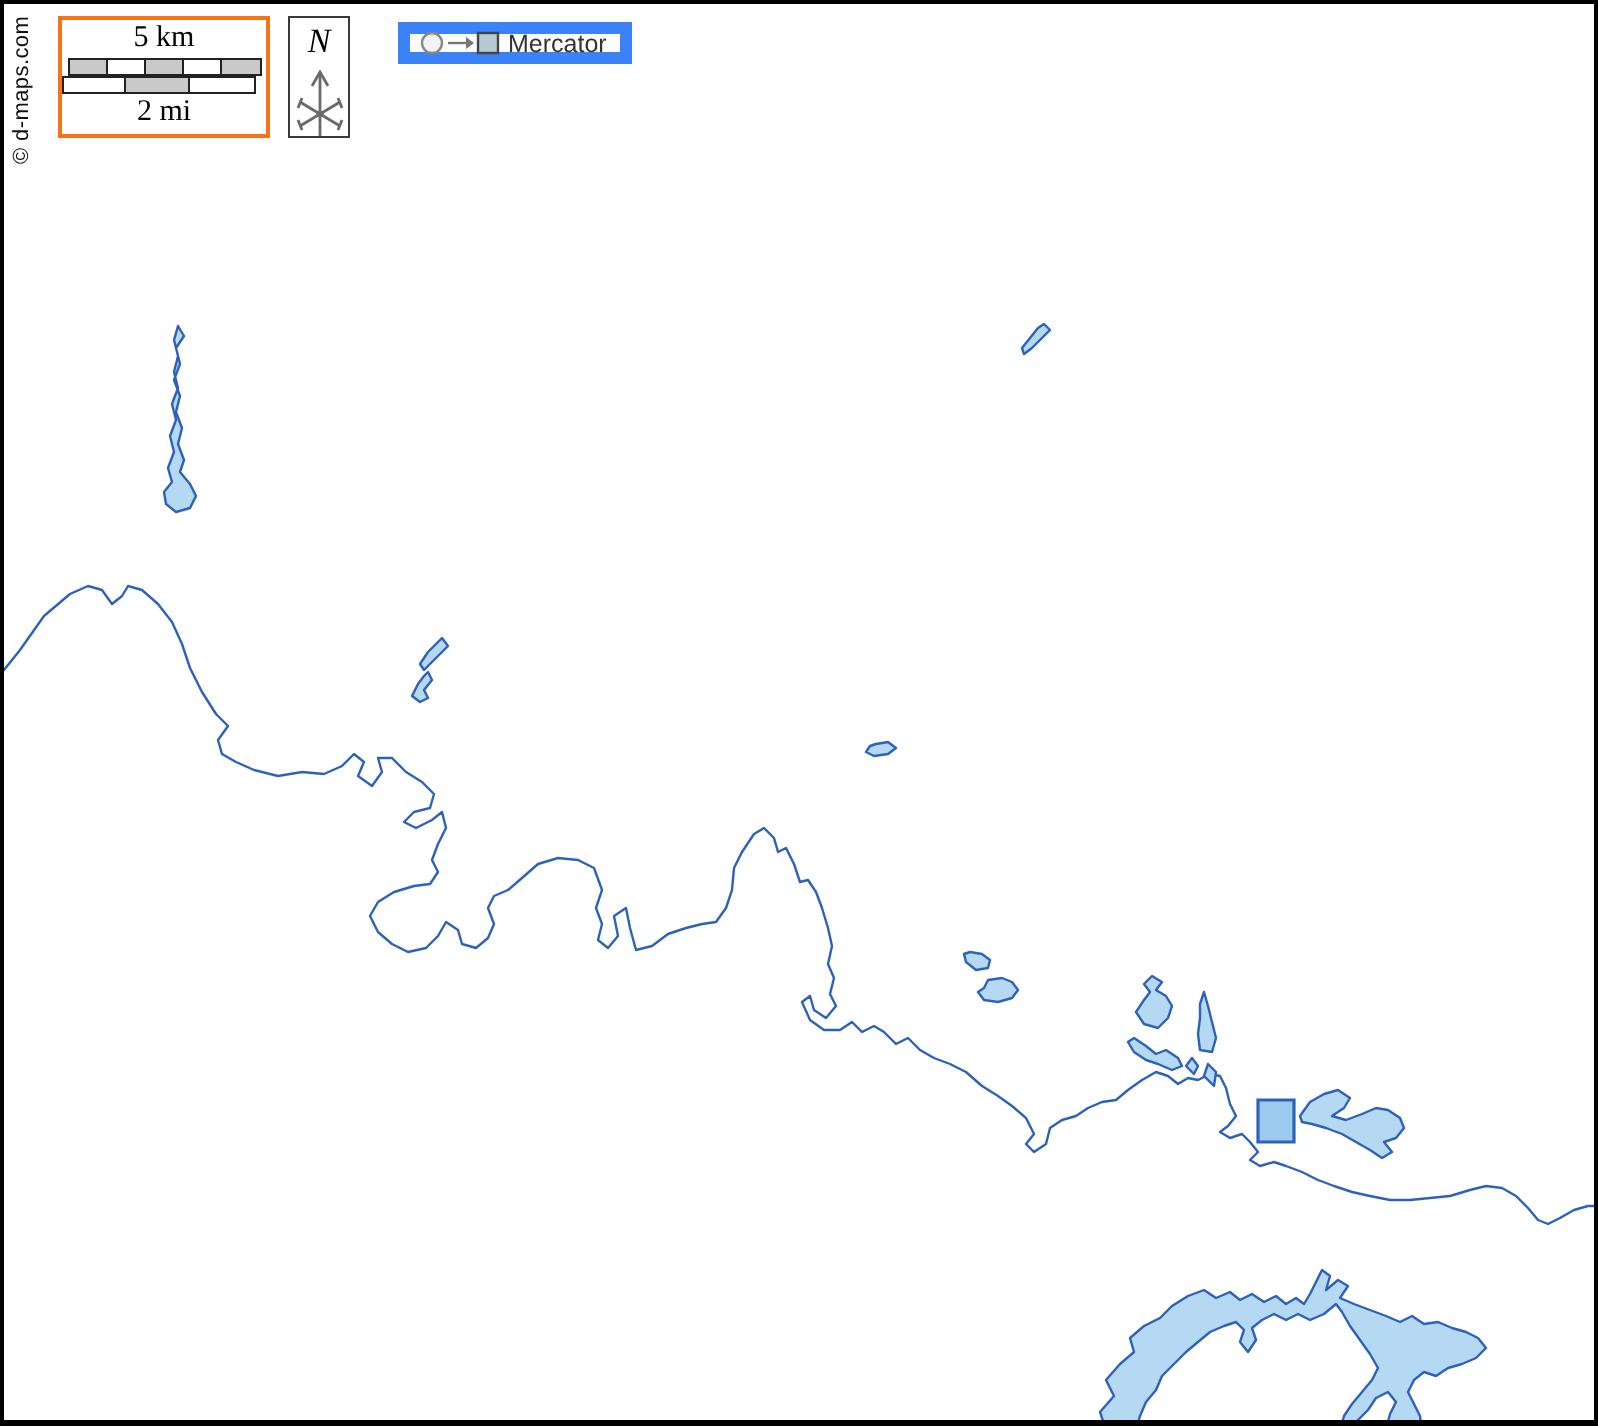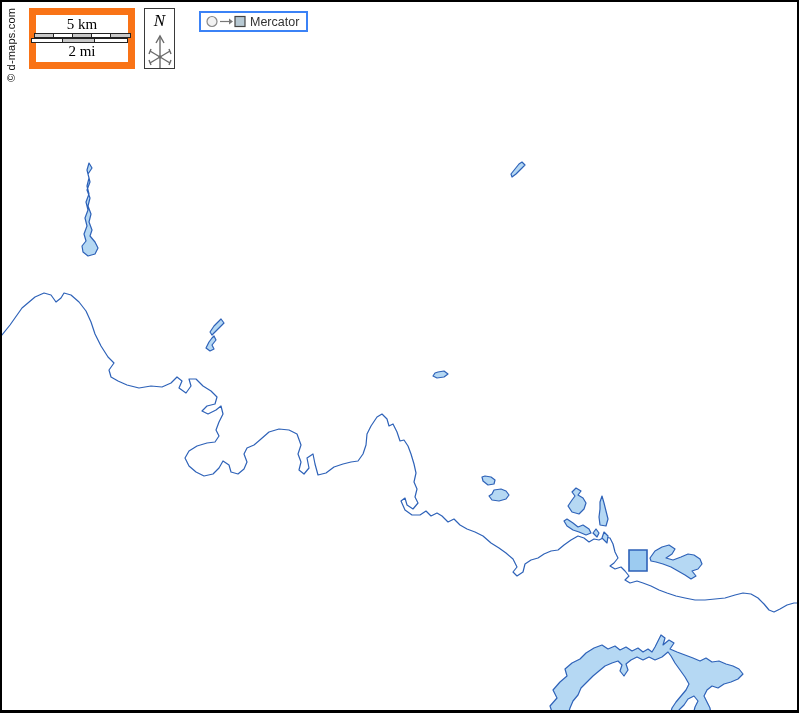--- a/index.html
+++ b/index.html
@@ -14,42 +14,42 @@
   .lake{fill:#b5d8f3;stroke:#2e62b8;stroke-width:1.2;stroke-linejoin:round;}
   .marker{fill:#9ccbf0;stroke:#2e62b8;stroke-width:1.6;}
   
   .copyright{
     position:absolute;left:3px;top:80px;transform:rotate(-90deg);transform-origin:0 0;
     white-space:nowrap;font-size:11px;color:#111;letter-spacing:0.2px;
   }
   
   .scalebox{
     position:absolute;left:27px;top:6px;width:106px;height:61px;
-    border:7px solid #f97316;background:#fff;box-sizing:border-box;
+    border:2px solid #f97316;background:#fff;box-sizing:border-box;
     display:flex;flex-direction:column;align-items:center;justify-content:space-between;
     padding:1px 0 2px 0;
   }
   .scale-label{font-family:"Liberation Serif",serif;font-size:15px;color:#000;line-height:17px;}
   .bar{display:flex;width:95px;height:7px;border:1px solid #222;box-sizing:content-box;}
   .bar.mi{margin-left:-6px;}
   .seg{height:100%;border-right:1px solid #222;box-sizing:border-box;}
   .seg:last-child{border-right:none;}
   .seg.g{background:#c9c9c9;}
   .seg.w{background:#ffffff;}
   .km .seg{width:19px;}
   .mi .seg{width:31.66px;}
   .northbox{
     position:absolute;left:142px;top:6px;width:31px;height:61px;
     border:1px solid #3a3a3a;background:#fff;box-sizing:border-box;
     display:flex;flex-direction:column;align-items:center;
   }
   .north-n{font-family:"Liberation Serif",serif;font-style:italic;font-size:17px;color:#000;line-height:22px;margin-top:1px;}
   .projbox{
     position:absolute;left:197px;top:9px;height:21px;
-    border:2px solid #3b82f6;background:#fff;box-sizing:border-box;
+    border:6px solid #3b82f6;background:#fff;box-sizing:border-box;
     display:flex;align-items:center;padding:0 7px 0 5px;gap:4px;
   }
   .proj-label{font-size:12.5px;color:#333;}
   .compass-svg line,.compass-svg polyline{stroke:#6a6a6a;stroke-width:1.4;fill:none;}
   .compass-svg polygon{fill:#6a6a6a;}
 </style>
 </head>
 <body>
 
 <div id="frame">

